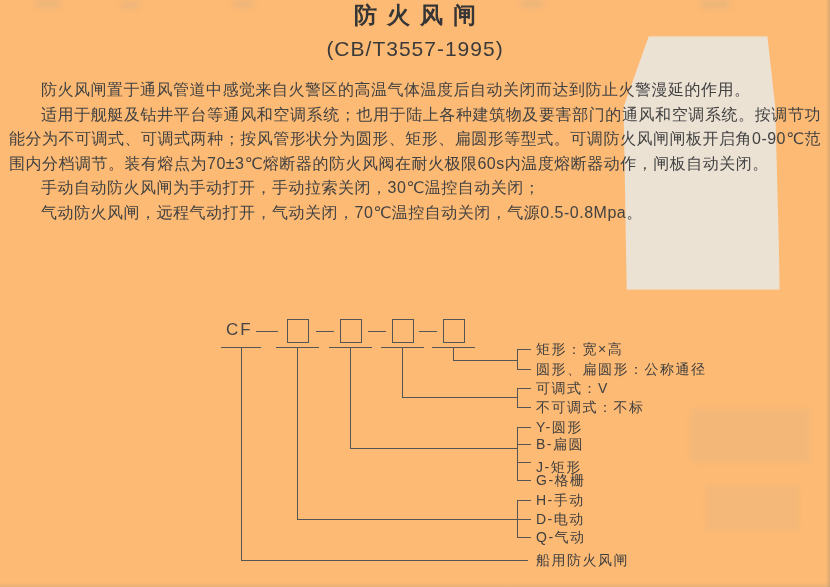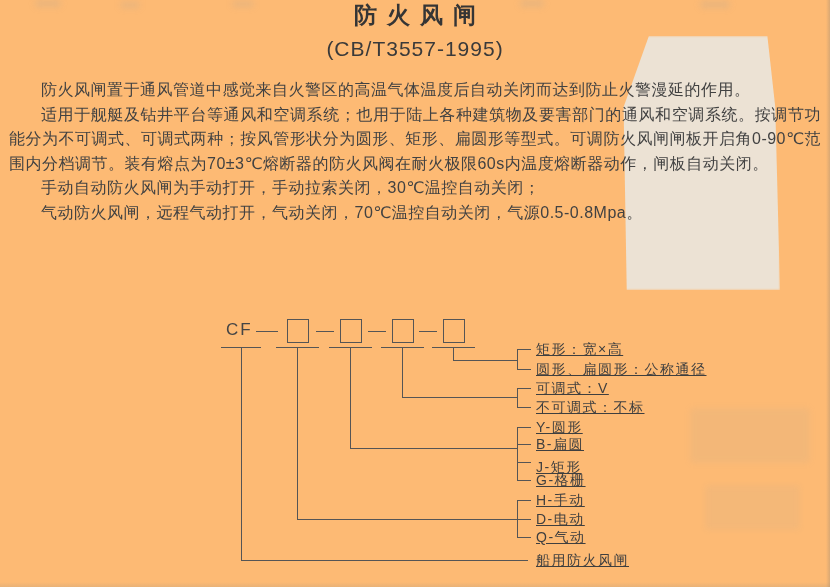--- a/index.html
+++ b/index.html
@@ -41,21 +41,21 @@
   .body-text p{margin:0;text-indent:2em;}
   
   .diagram{position:absolute;left:0;top:0;width:674px;height:587px;pointer-events:none;}
   .diagram svg{position:absolute;left:0;top:0;}
   .cf{
     position:absolute;left:226px;top:320px;
     font-size:17px;letter-spacing:2px;color:#454545;font-weight:normal;
   }
   .dlabel{
     position:absolute;left:536px;
-    font-size:14px;line-height:18px;letter-spacing:1.5px;color:#3f3f3f;white-space:nowrap;text-decoration:underline;
+    font-size:14px;line-height:18px;letter-spacing:1.5px;color:#3f3f3f;white-space:nowrap;
   }
 </style>
 </head>
 <body>
 
 <div class="page">
 
   <div class="watermark"></div>
   <div class="blob" style="left:35px;top:0;width:26px;height:7px"></div>
   <div class="blob" style="left:120px;top:2px;width:20px;height:6px"></div>

